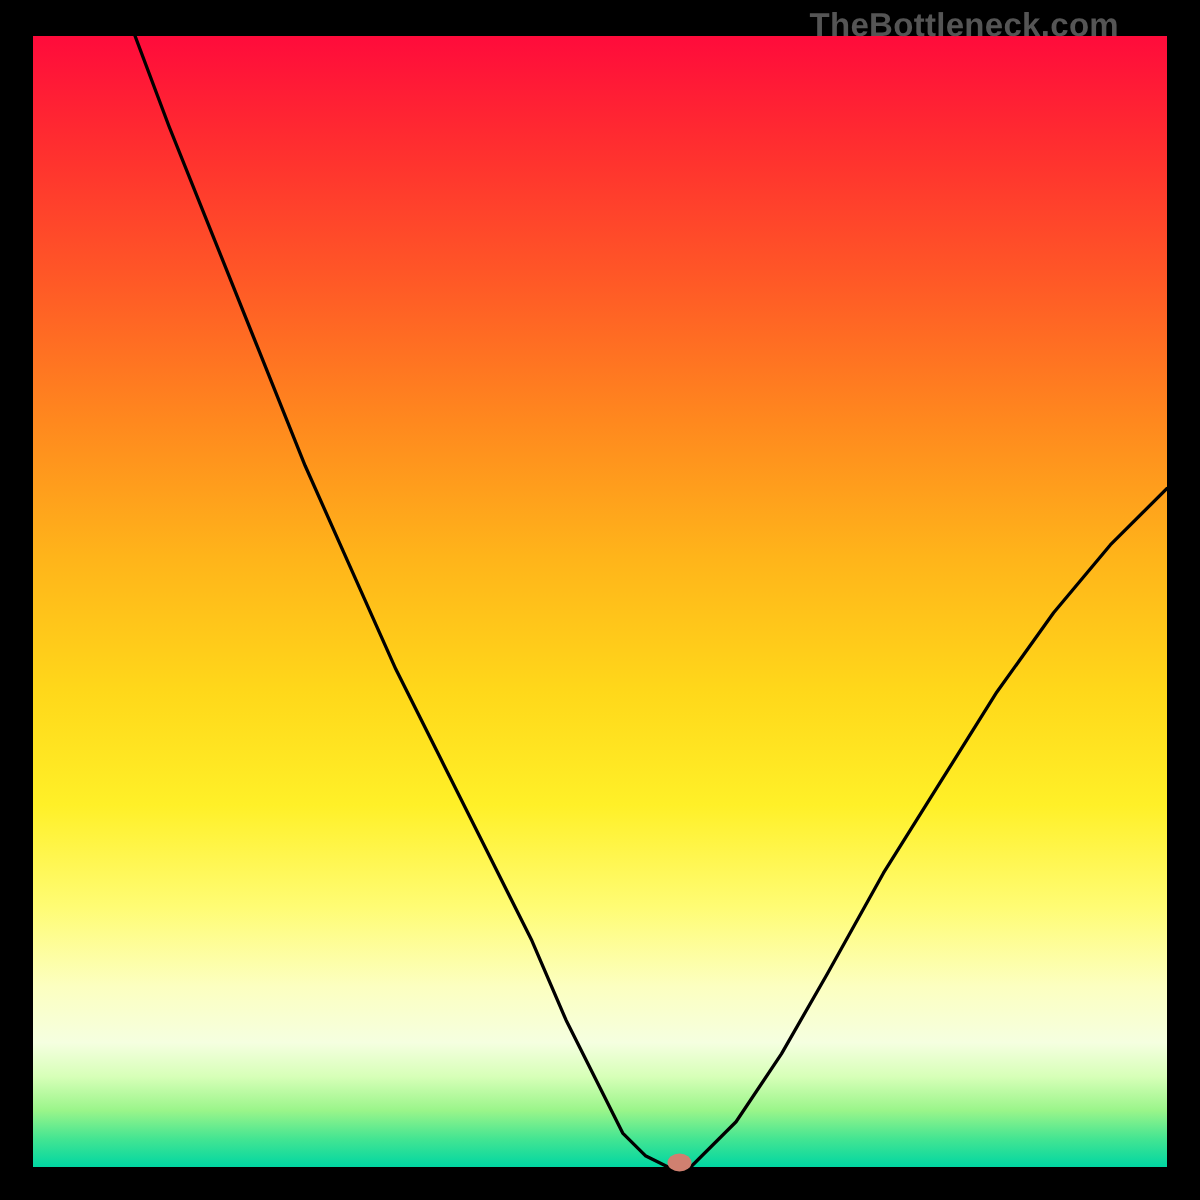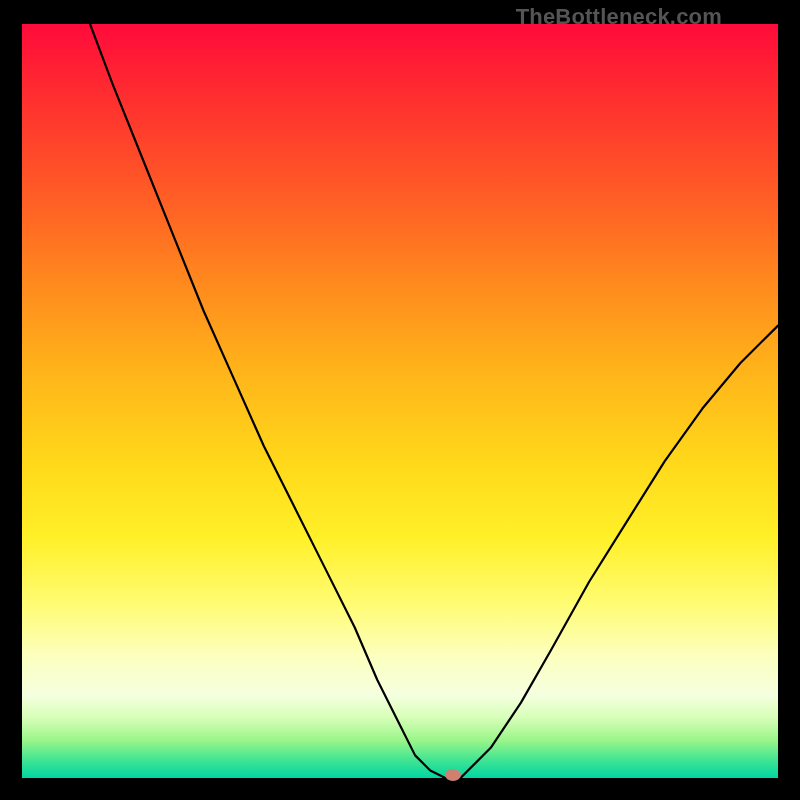--- a/index.html
+++ b/index.html
@@ -9,20 +9,21 @@
     height: 800px;
     background: #000;
     overflow: hidden;
     font-family: Arial, Helvetica, sans-serif;
   }
   .frame {
     position: relative;
     width: 732px;
     height: 800px;
     background: #000;
+    padding-left: 24px;
   }
   .watermark {
     position: absolute;
     top: 4px;
     right: 10px;
     color: #555;
     font-size: 22px;
     font-weight: 600;
     letter-spacing: 0.2px;
     z-index: 20;

